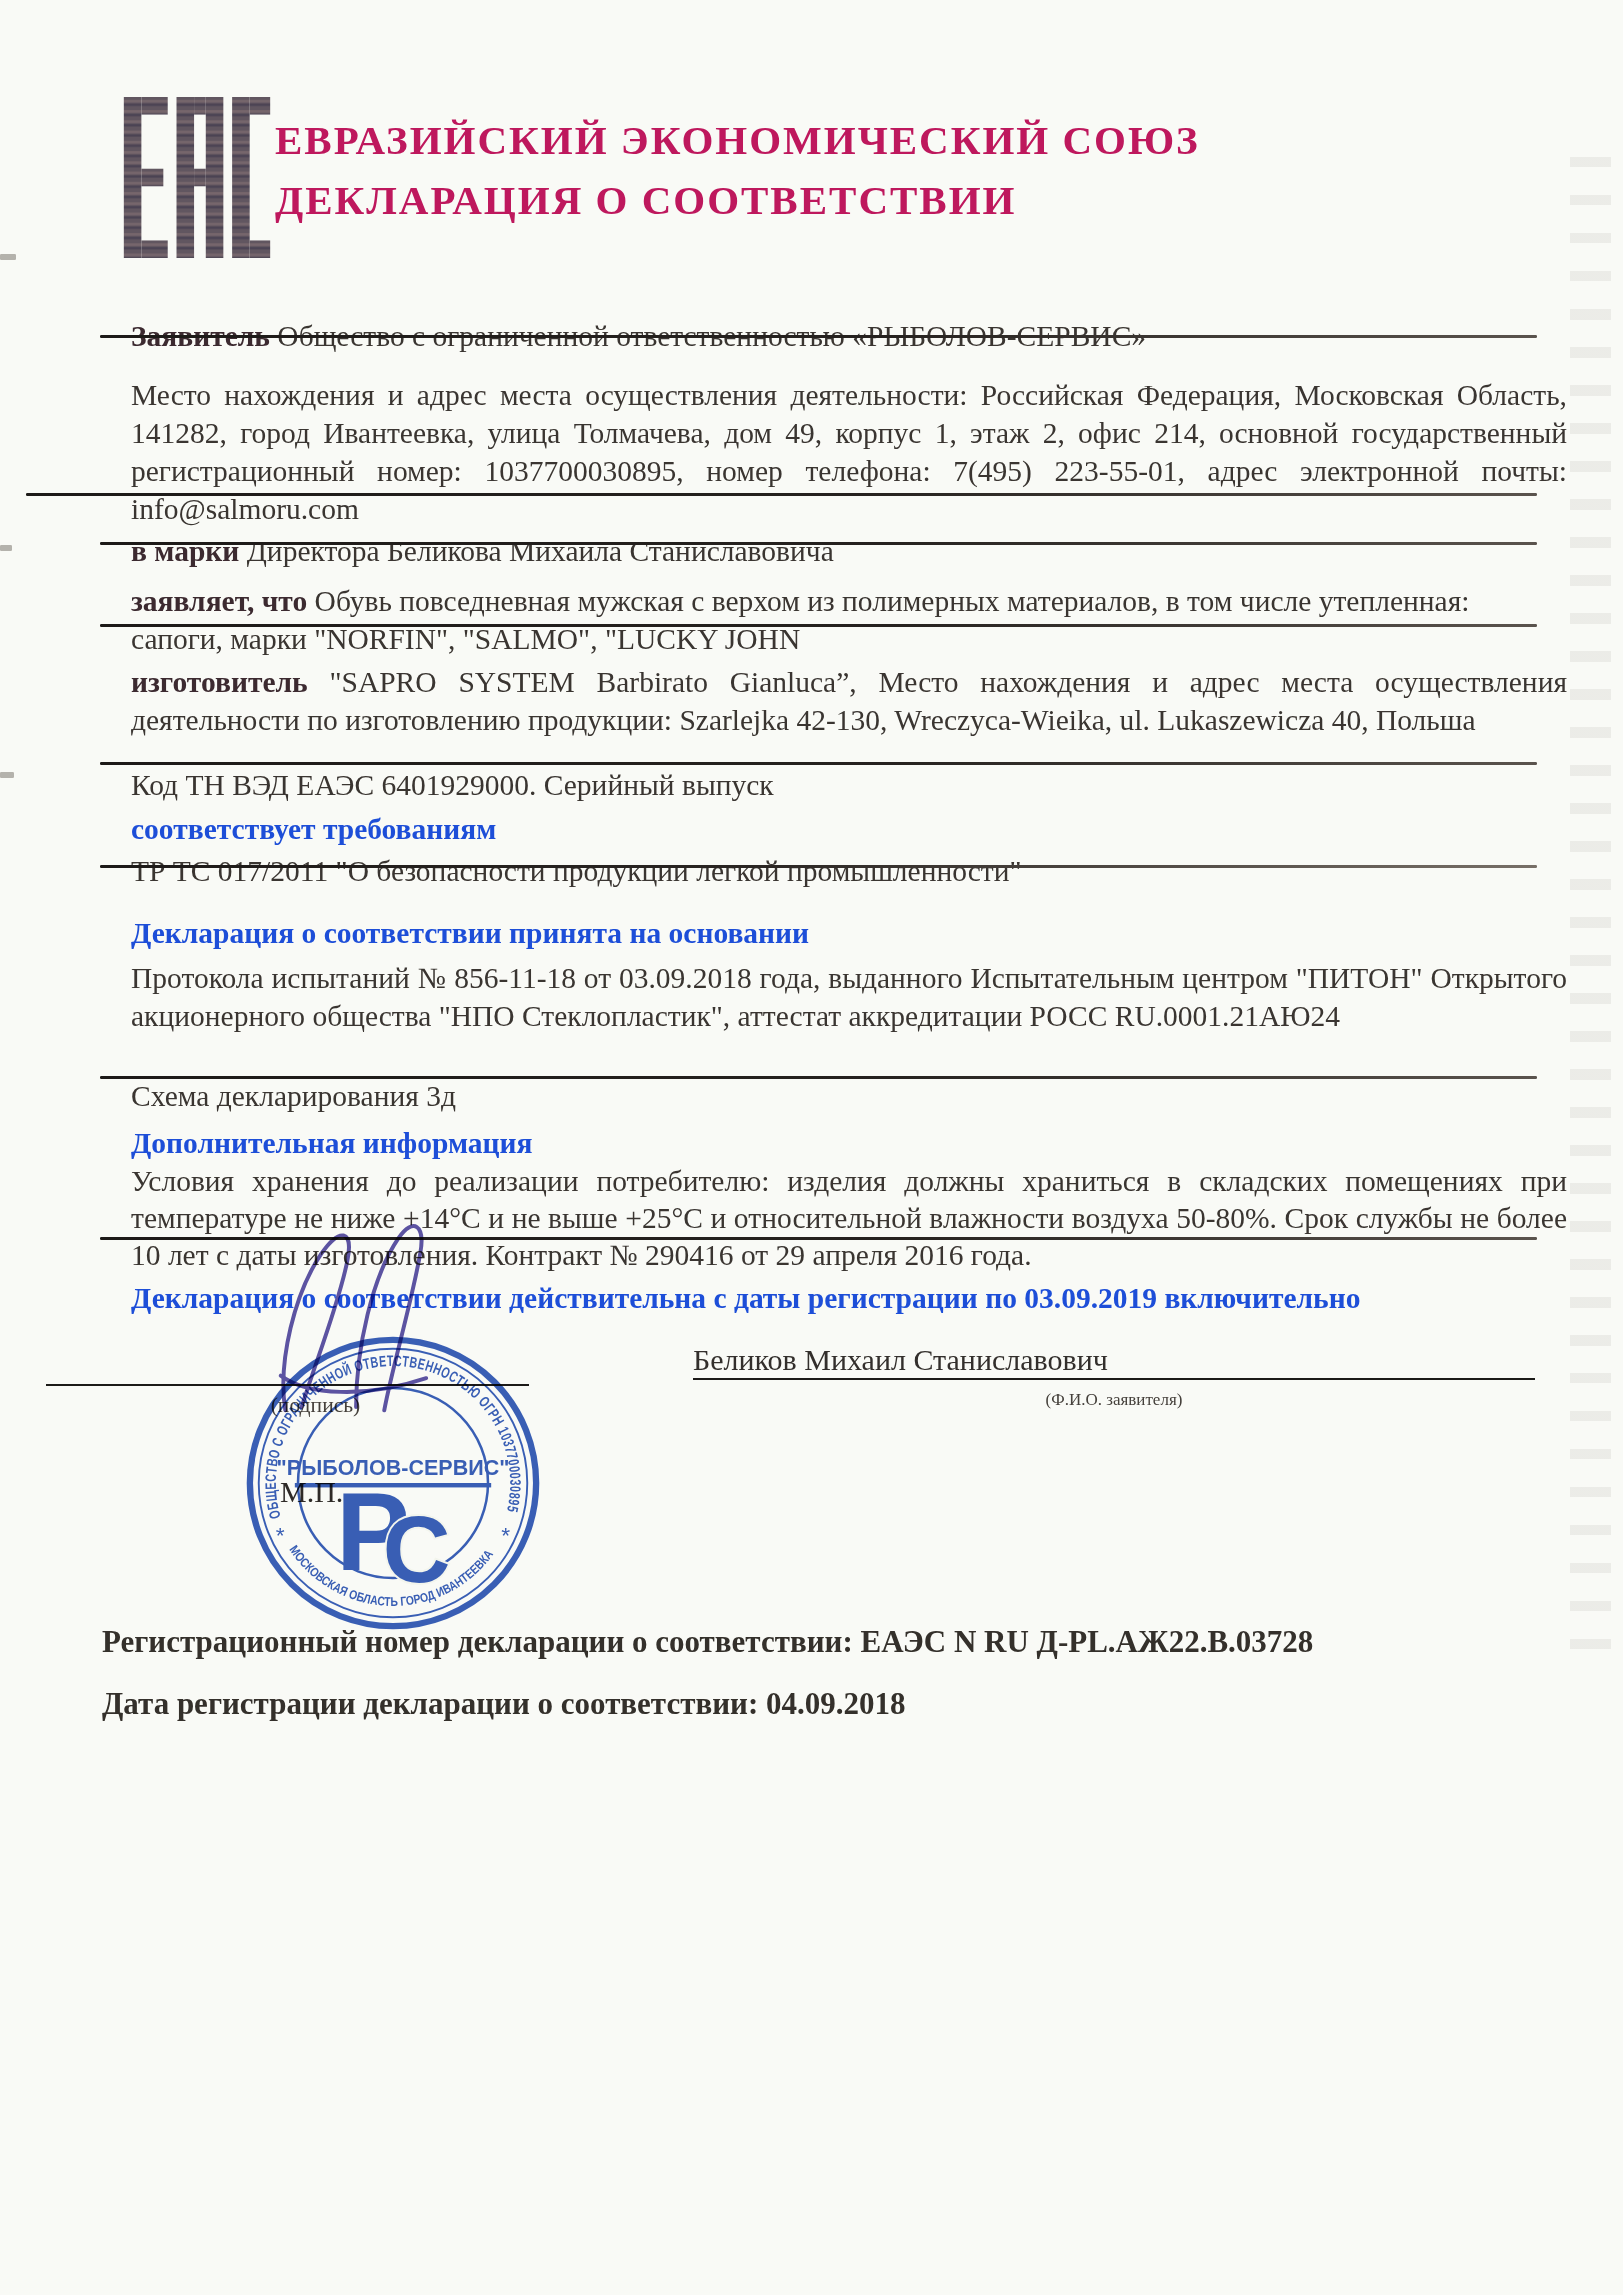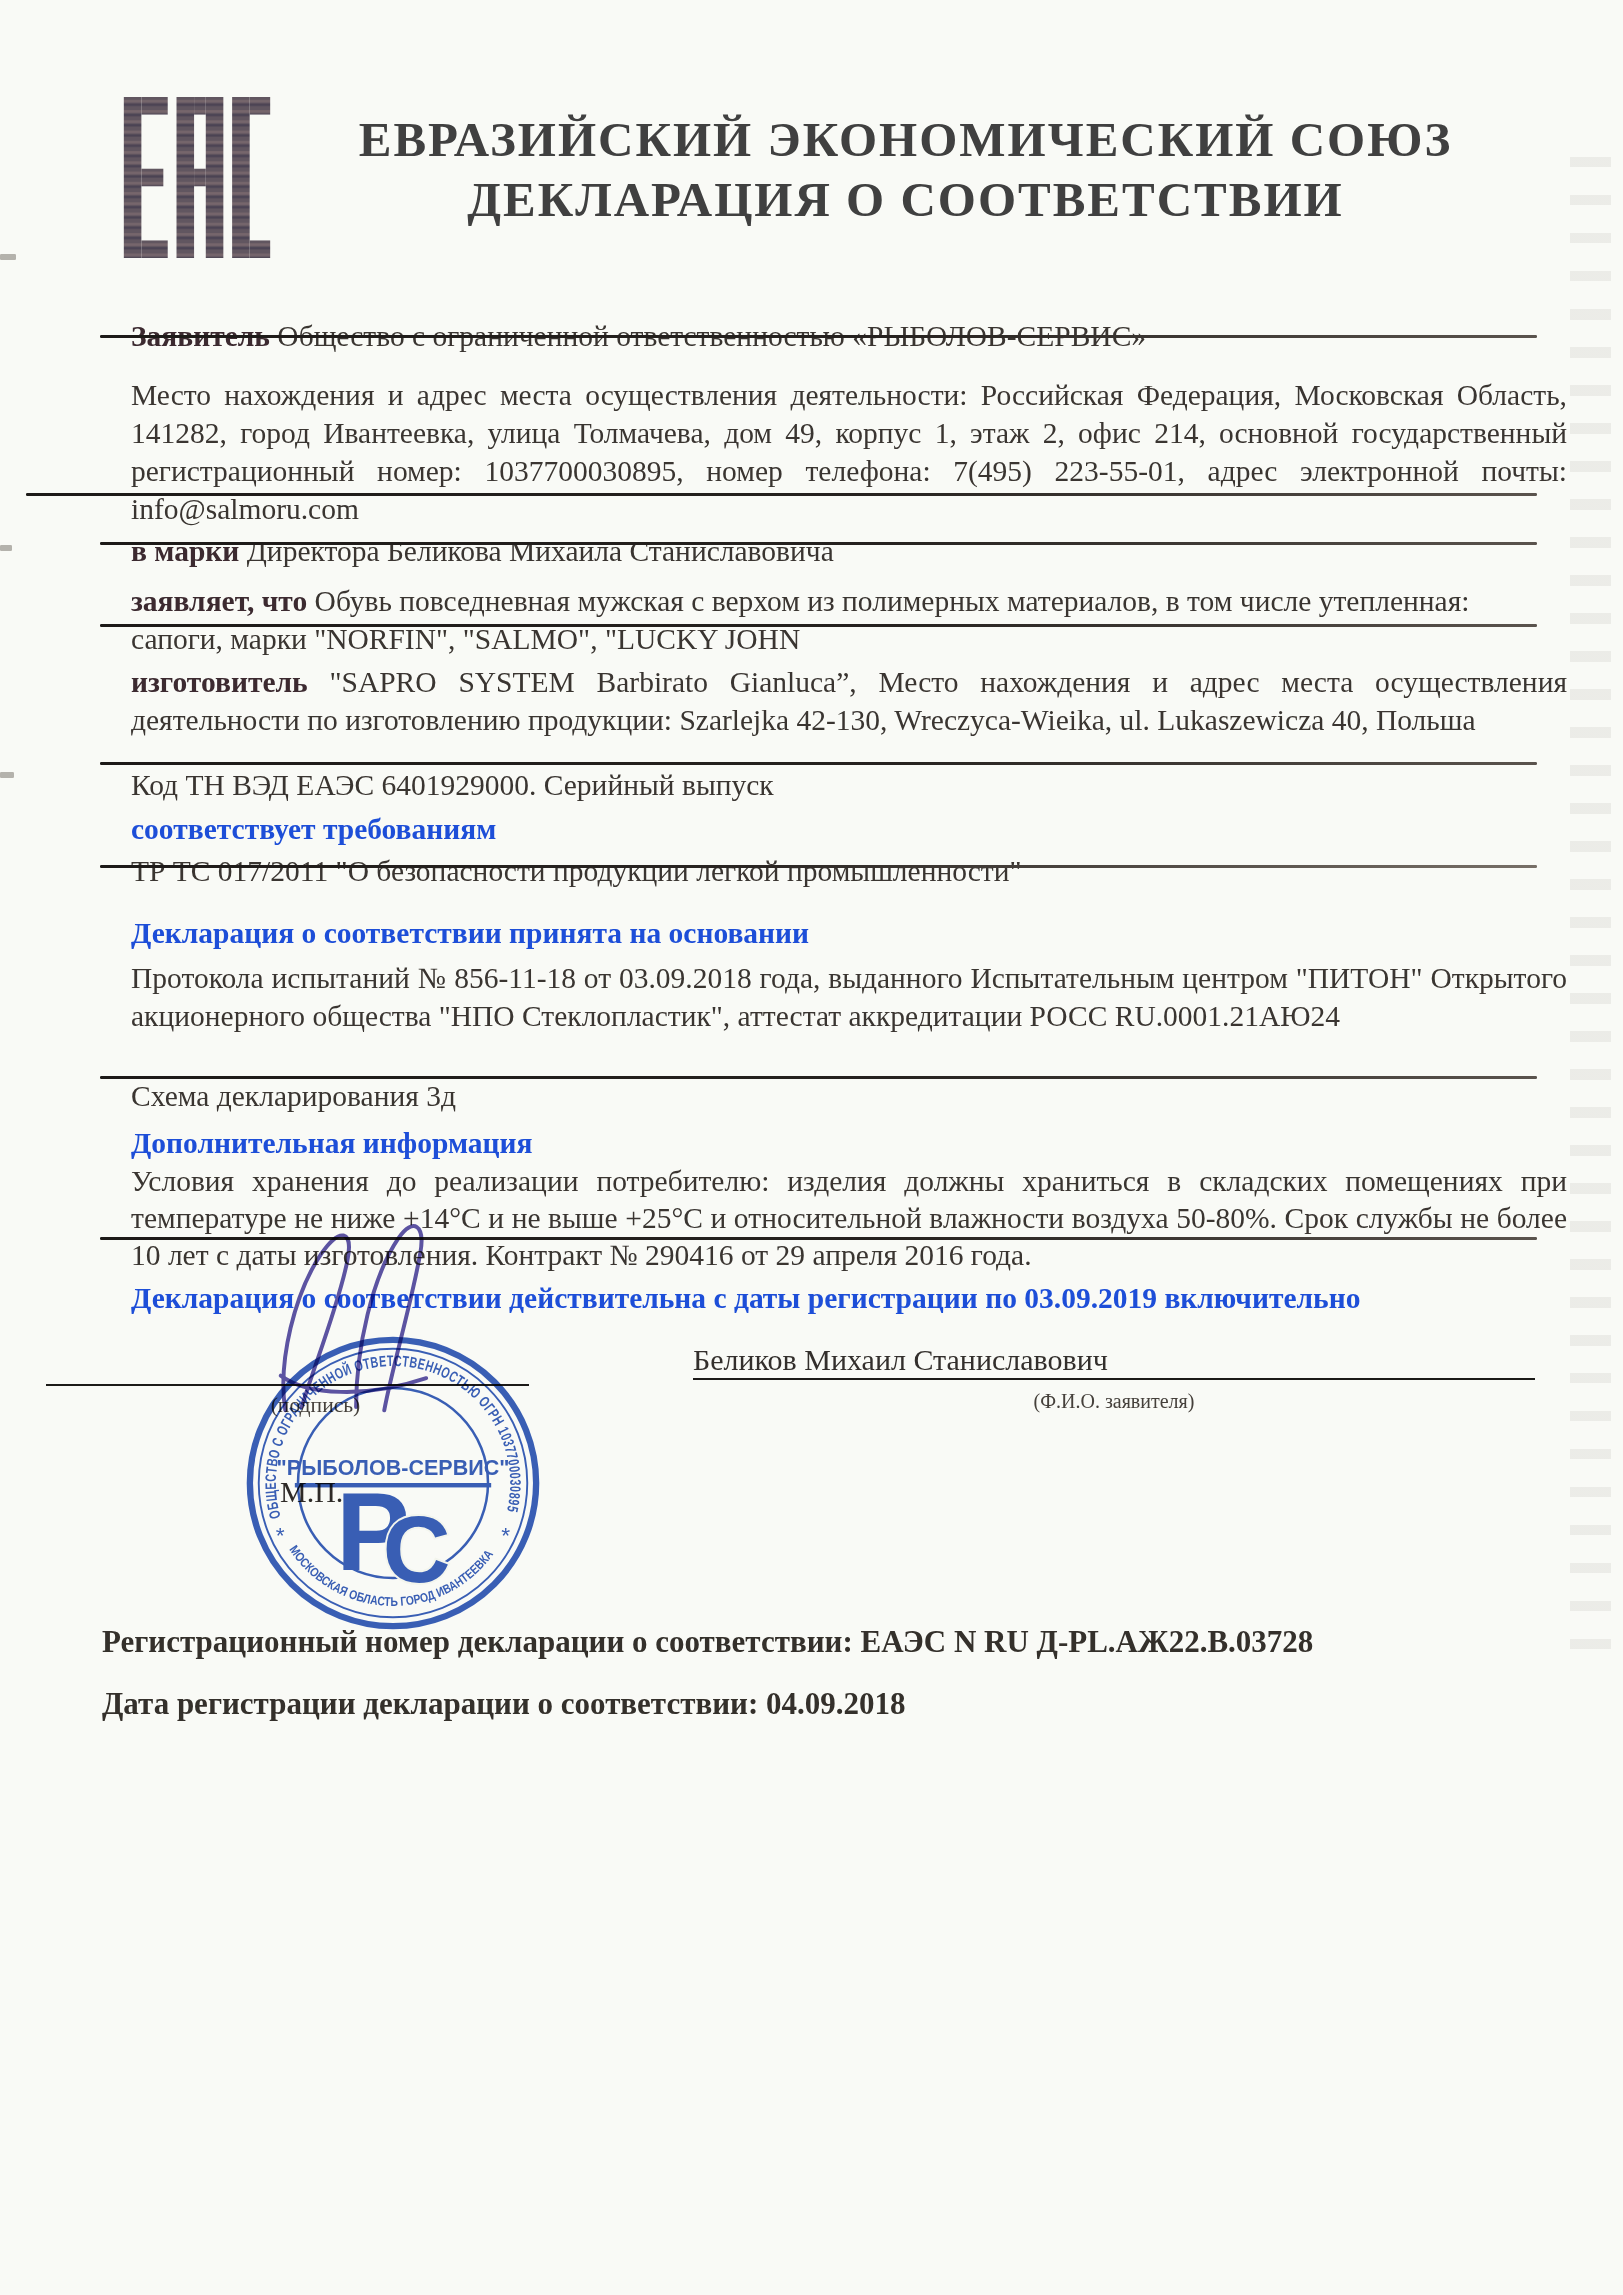--- a/index.html
+++ b/index.html
@@ -6,22 +6,22 @@
   .page{
     position:relative;
     width:1623px;height:2295px;
     background:#f9faf6;
     overflow:hidden;
     font-family:"Liberation Serif", serif;
     color:#38332f;
   }
   .title{
     position:absolute;left:275px;top:110px;width:1261px;
-    text-align:center;font-weight:bold;font-size:49px;line-height:60px;
-    letter-spacing:2px;color:#404040;
+    text-align:left;font-weight:bold;font-size:41px;line-height:60px;
+    letter-spacing:2px;color:#be185d;
   }
   .row{
     position:absolute;left:102px;width:1436px;
     font-size:29.5px;line-height:38px;color:#3a3531;margin-left:29px;
   }
   .just{text-align:justify;}
   .lbl{font-weight:bold;color:#3c2a30;}
   .bold{font-weight:bold;color:#1d4ed8;}
   .hr{
     position:absolute;left:100px;width:1437px;height:2.6px;
@@ -115,21 +115,21 @@
   <div class="hr" style="top:1237px"></div>
 
   <p class="row bold" style="top:1249px">Декларация о соответствии  действительна с даты регистрации по 03.09.2019 включительно</p>
 
   <div class="name" style="top:1343px">Беликов Михаил Станиславович</div>
 
   <div class="sig-line" style="top:1384px;left:46px;width:483px"></div>
   <div class="sig-line" style="top:1378px;left:693px;width:842px"></div>
 
   <div class="cap" style="top:1393px;left:224px;width:183px">(подпись)</div>
-  <div class="cap" style="top:1390px;left:693px;width:842px;font-size:20px">(Ф.И.О. заявителя)</div>
+  <div class="cap" style="top:1390px;left:693px;width:842px;font-size:17px">(Ф.И.О. заявителя)</div>
 
   <div class="mp">М.П.</div>
 
   <svg class="signature" viewBox="0 0 302 322" aria-hidden="true">
     <g fill="none" stroke="#473c9b" stroke-width="6" stroke-linecap="round">
       <path d="M 37,295 C 25,220 52,115 92,56 C 120,15 141,20 132,65 C 120,130 80,230 62,290"></path>
       <path d="M 145,290 C 145,200 170,90 210,32 C 232,0 251,12 243,55 C 230,130 200,230 188,295"></path>
       <path d="M 30,242 C 70,272 160,277 252,246"></path>
     </g>
   </svg>

